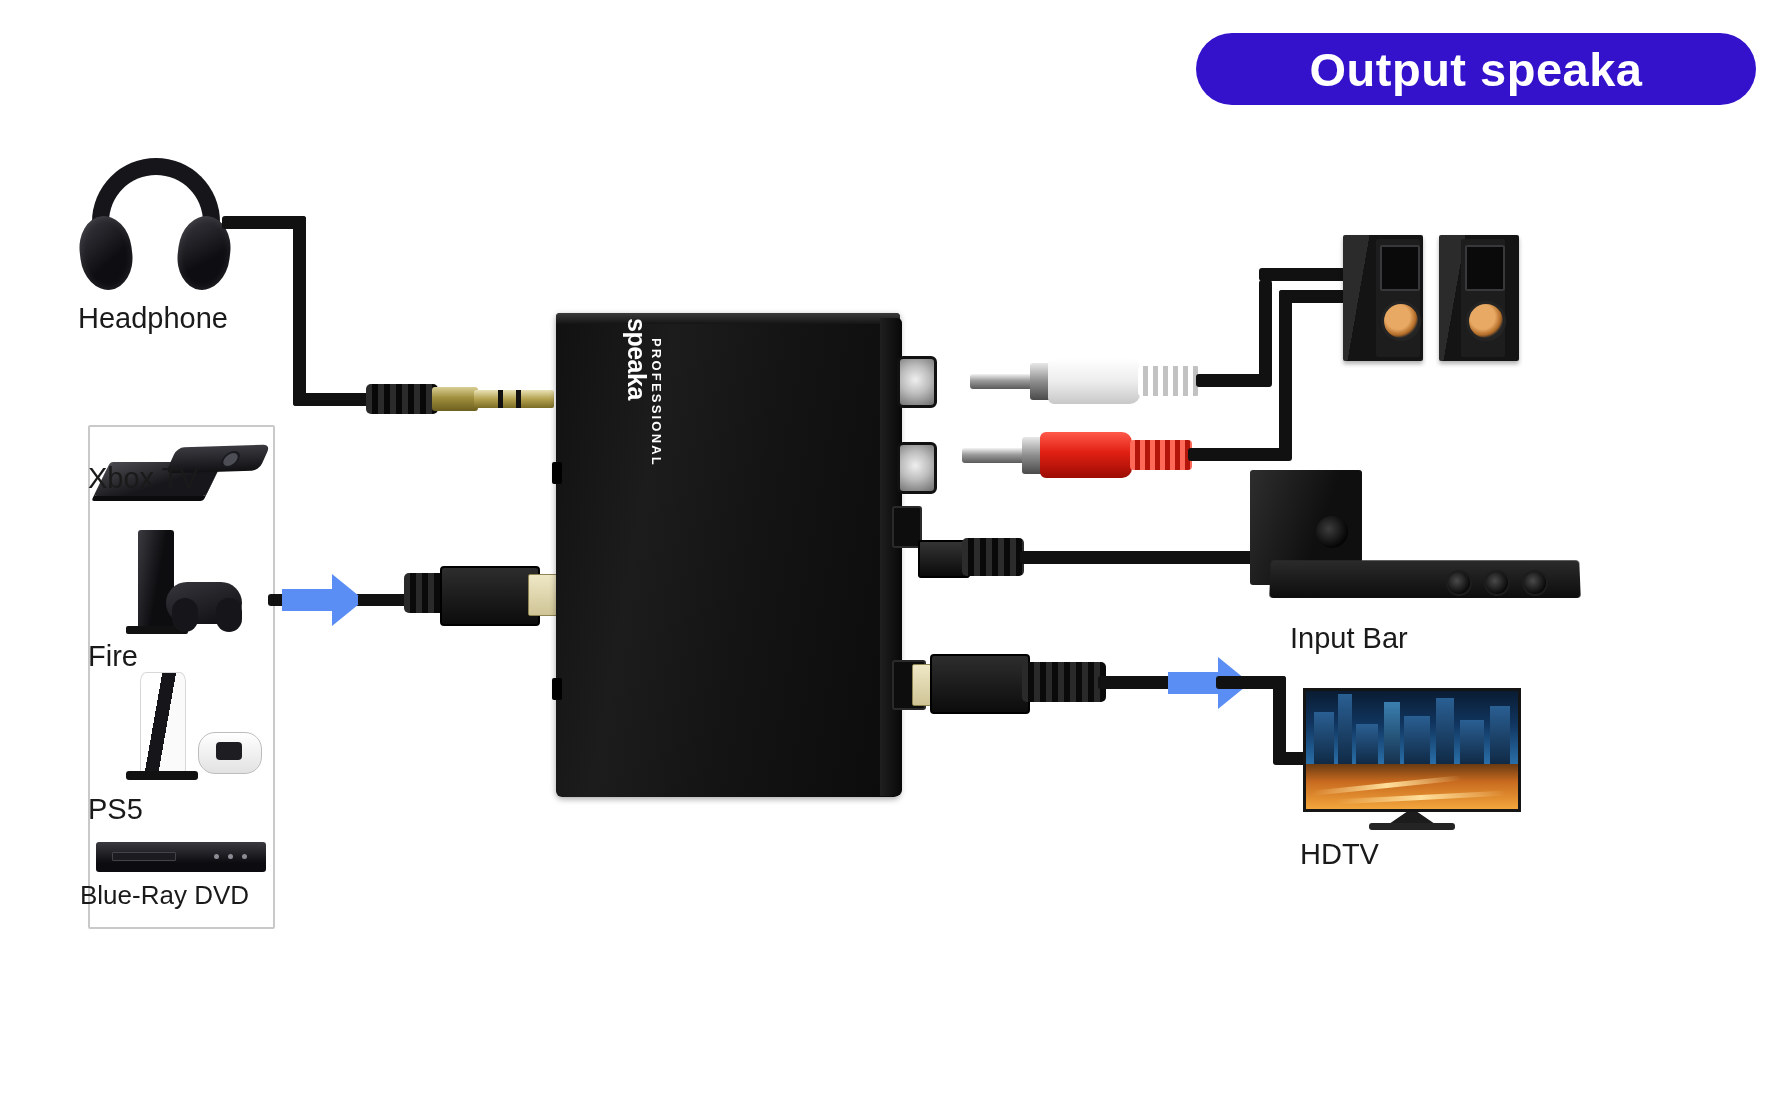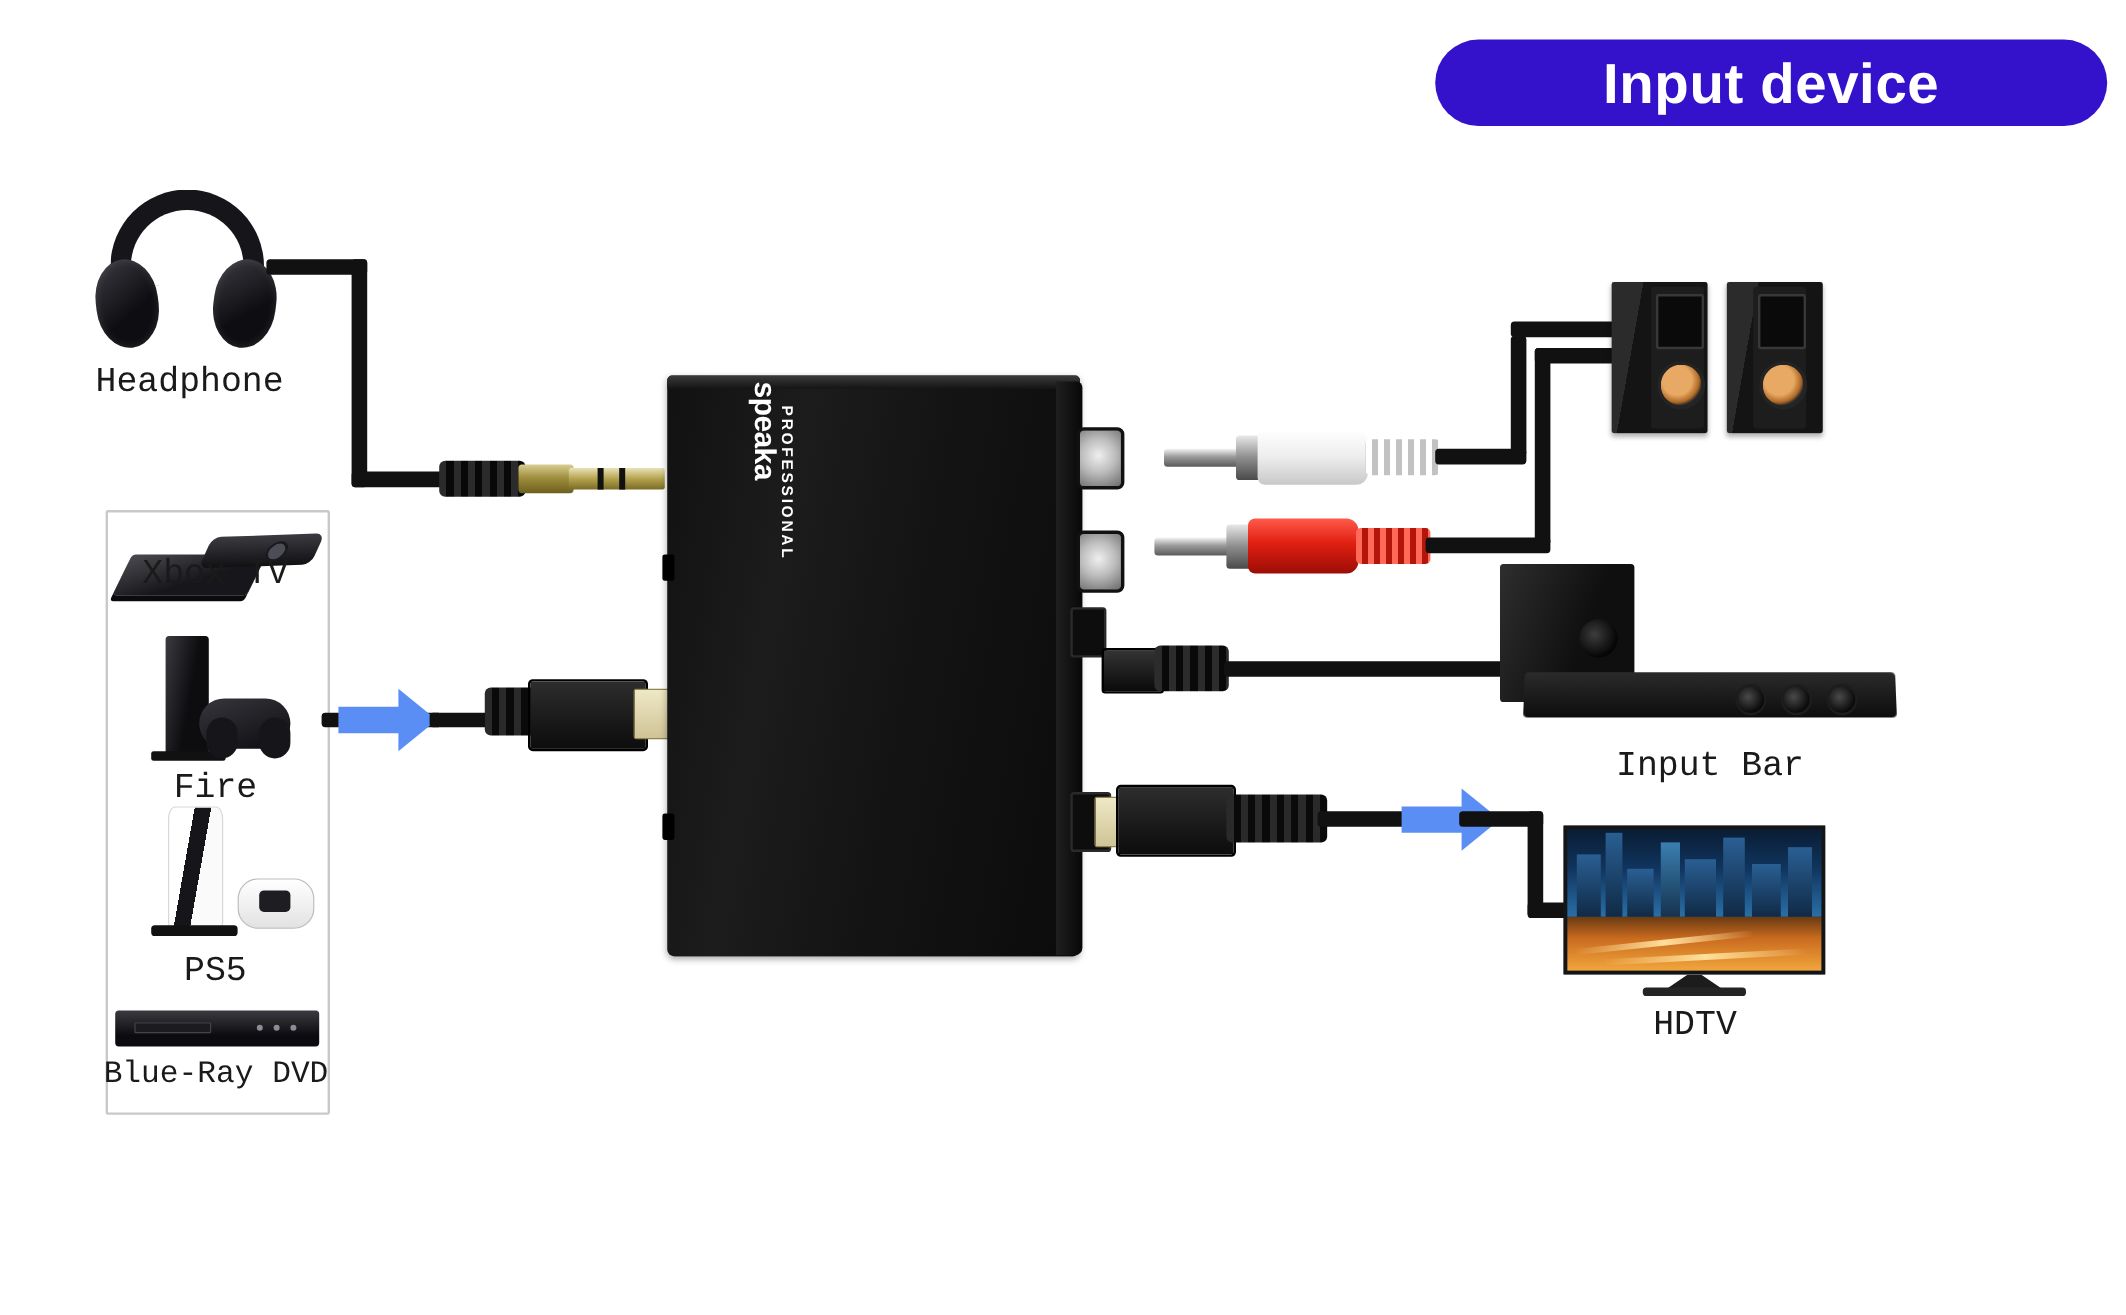--- a/index.html
+++ b/index.html
@@ -16,21 +16,21 @@
     position:absolute;display:flex;align-items:center;justify-content:center;
     border-radius:60px;color:#fff;font-weight:bold;letter-spacing:.5px;
     font-size:47px;line-height:1;white-space:nowrap;
   }
   #badge-input{left:38px;top:33px;width:502px;height:72px;}
   #badge-output{left:1196px;top:33px;width:560px;height:72px;}
 
   
   .dev-label{
     position:absolute;color:#1a1a1a;font-size:29px;white-space:nowrap;
-    text-align:center;font-family:Liberation Mono, monospace;
+    font-family:Liberation Sans, sans-serif;
   }
   .small-label{font-size:26px;}
 
   
   #input-panel{
     left:88px;top:425px;width:183px;height:500px;
     border:2px solid #c9c9c9;background:#fff;border-radius:2px;
   }
 
   
@@ -264,21 +264,21 @@
     background:linear-gradient(180deg,#6a3a12,#c96b1f 40%,#f2a63c 100%);}
   .bldg{position:absolute;bottom:38%;background:linear-gradient(180deg,#2a5f93,#102a46);}
   .trail{position:absolute;height:5px;background:linear-gradient(90deg,rgba(255,220,140,0),#ffdf9b,rgba(255,220,140,0));border-radius:3px;}
 </style>
 </head>
 <body>
 
 <div class="stage">
 
   <div class="badge" id="badge-output" style="background:#3412cc">
-    <span>Input device</span>
+    <span>Output speaka</span>
   </div>
 
   <div class="obj" id="headphone">
     <div class="hp-band"></div>
     <div class="hp-cup l"></div>
     <div class="hp-cup r"></div>
   </div>
   <div class="dev-label" style="left:78px;top:302px;width:160px;">Headphone</div>
 
   <div class="wire wire-h" style="left:222px;top:216px;width:84px;"></div>

